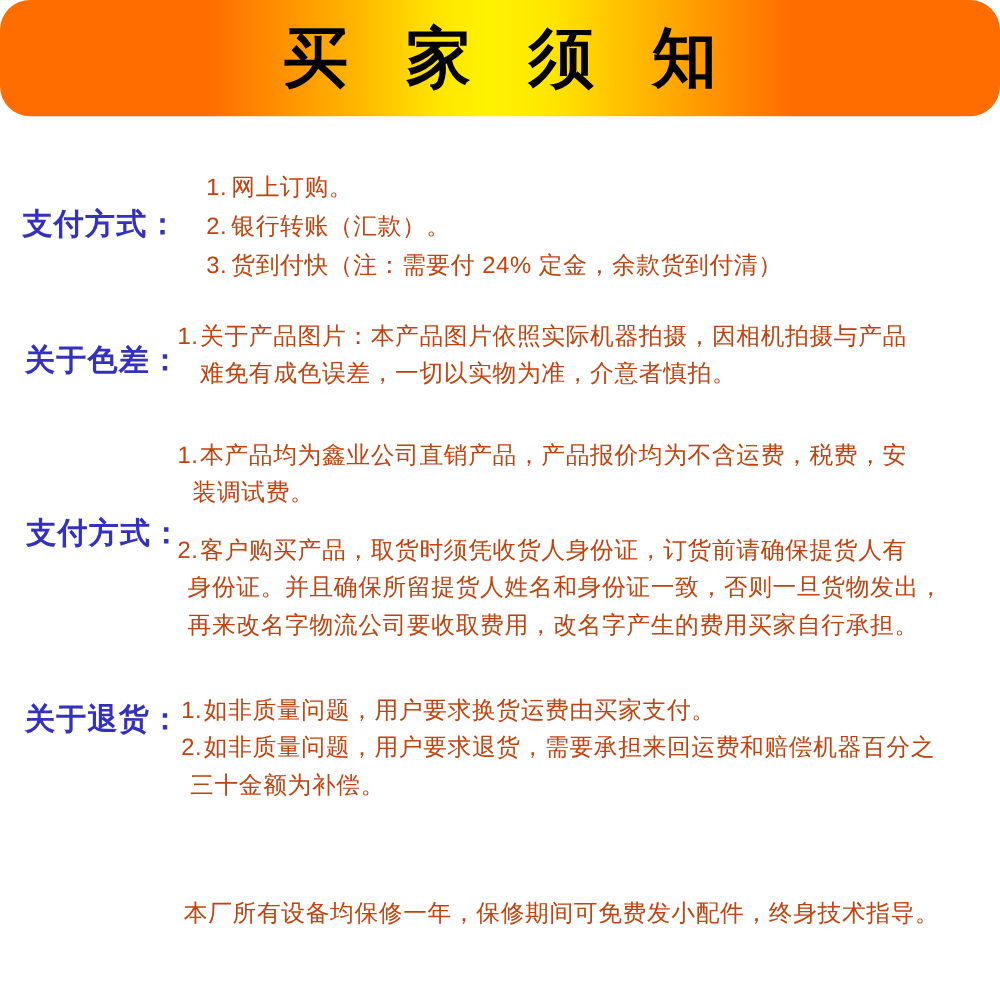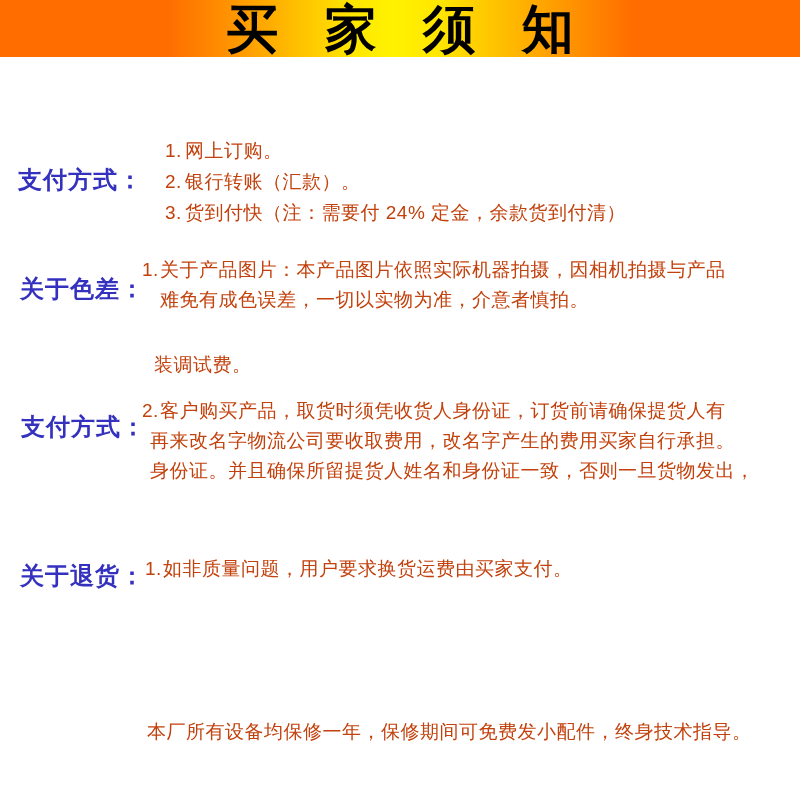--- a/index.html
+++ b/index.html
@@ -2,28 +2,29 @@
 <html><head>
 <meta charset="utf-8">
 <style>
   html,body{margin:0;padding:0;background:#fff;}
   .page{
     position:relative;width:800px;height:800px;background:#ffffff;overflow:hidden;
     font-family:"Liberation Sans","DejaVu Sans",sans-serif;
   }
   
   .banner{
-    position:absolute;left:0;top:0;width:800px;height:57px;
+    position:absolute;left:0;top:0;width:800px;height:93px;
     display:flex;align-items:center;justify-content:center;
     background:linear-gradient(90deg,
       #ff6d00 0%, #ff6d00 21%,
       #ffae00 34%, #ffe600 44%,
       #fff200 49%, #ffe600 55%,
       #ffae00 66%, #ff6d00 79%,
       #ff6d00 100%);
+    border-radius:24px;
   }
   .banner-title{
     margin:0;font-size:52px;font-weight:bold;color:#000;
     letter-spacing:16px;text-indent:16px;line-height:1;white-space:nowrap;
   }
   
   .label{
     position:absolute;font-size:24px;font-weight:bold;color:#3431be;
     letter-spacing:1px;white-space:nowrap;line-height:26px;
   }
@@ -69,33 +70,38 @@
   <div class="content c2">
     <div class="item item-1">
       <div class="line"><span class="num">1.</span><span>关于产品图片：本产品图片依照实际机器拍摄，因相机拍摄与产品</span></div>
       <div class="line cont">难免有成色误差，一切以实物为准，介意者慎拍。</div>
     </div>
   </div>
 
   <div class="label l3">支付方式：</div>
   <div class="content c3">
     <div class="item item-1">
+      <div class="line"><span class="num">1.</span><span>本产品均为鑫业公司直销产品，产品报价均为不含运费，税费，安</span></div>
       <div class="line cont">装调试费。</div>
     </div>
     <div class="item item-2">
       <div class="line"><span class="num">2.</span><span>客户购买产品，取货时须凭收货人身份证，订货前请确保提货人有</span></div>
+      <div class="line cont">身份证。并且确保所留提货人姓名和身份证一致，否则一旦货物发出，</div>
       <div class="line cont">再来改名字物流公司要收取费用，改名字产生的费用买家自行承担。</div>
-      <div class="line cont">身份证。并且确保所留提货人姓名和身份证一致，否则一旦货物发出，</div>
     </div>
   </div>
 
   <div class="label l4">关于退货：</div>
   <div class="content c4">
     <div class="item item-1">
       <div class="line"><span class="num">1.</span><span>如非质量问题，用户要求换货运费由买家支付。</span></div>
+    </div>
+    <div class="item item-2">
+      <div class="line"><span class="num">2.</span><span>如非质量问题，用户要求退货，需要承担来回运费和赔偿机器百分之</span></div>
+      <div class="line cont">三十金额为补偿。</div>
     </div>
   </div>
 
   <div class="content c5">
     <div class="line">本厂所有设备均保修一年，保修期间可免费发小配件，终身技术指导。</div>
   </div>
 
 </div>
 
 </body></html>

